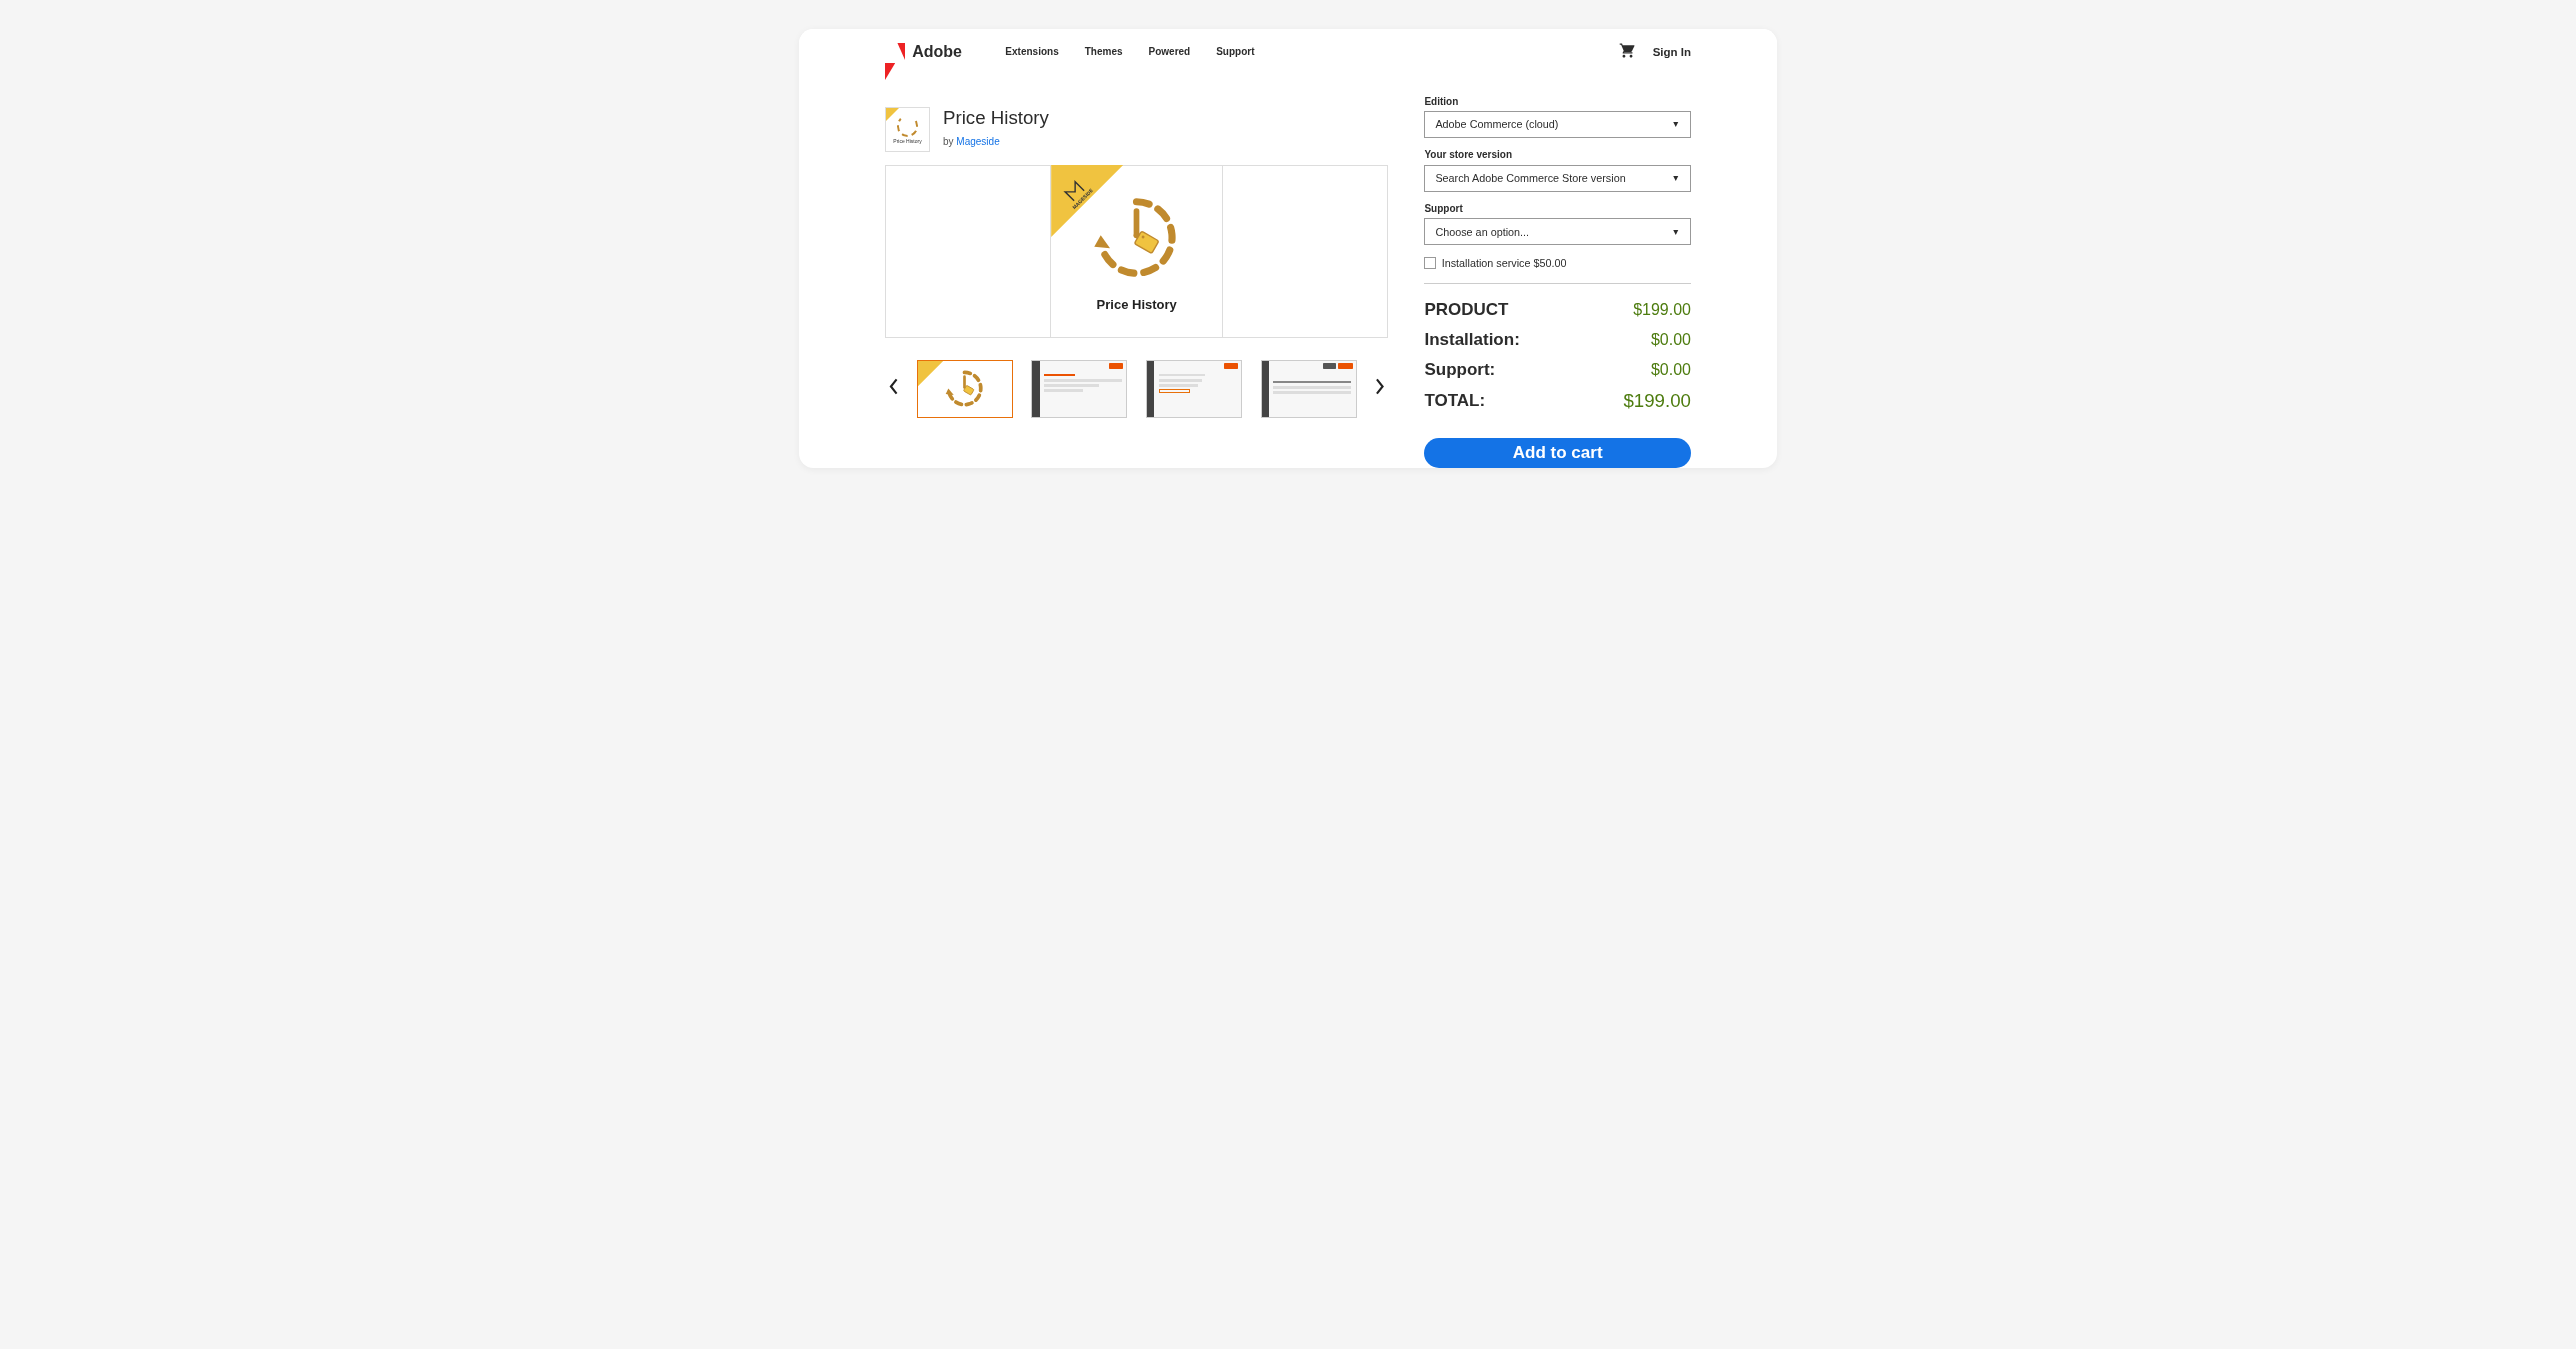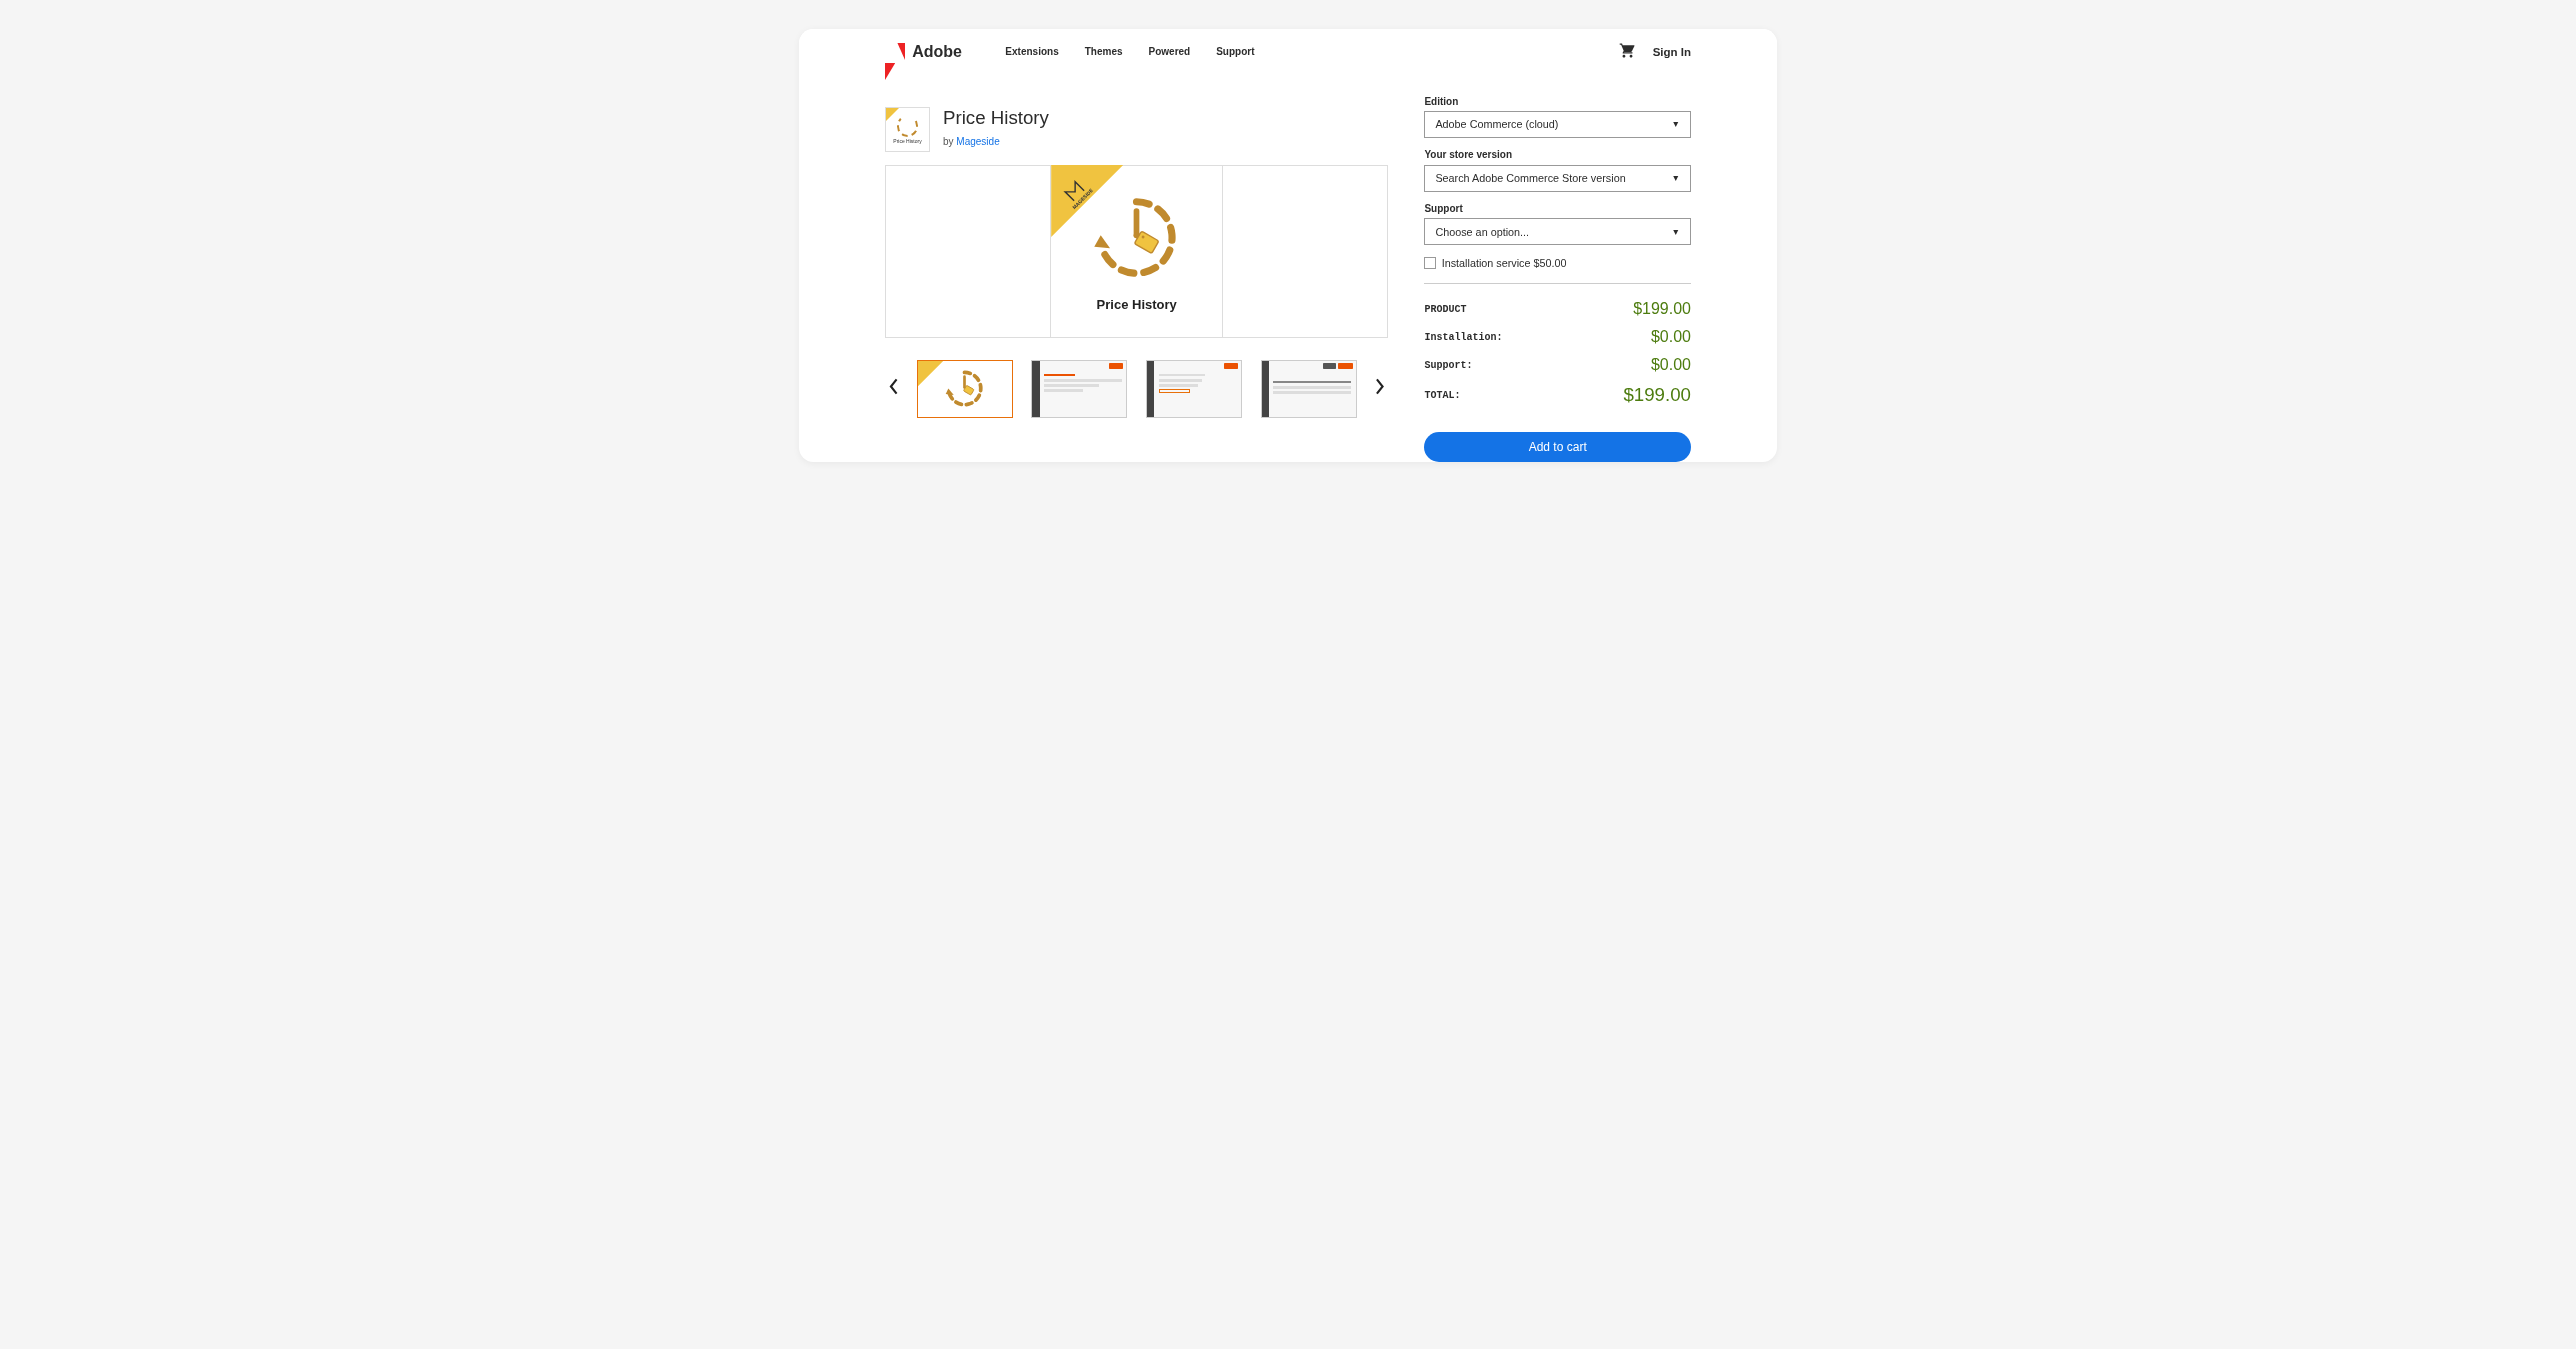--- a/index.html
+++ b/index.html
@@ -215,30 +215,30 @@
 .checkbox-row { display: flex; align-items: center; gap: 5.8px; margin: 7.2px 0 14.4px 0; }
 .checkbox { width: 11.5px; height: 11.5px; border: 0.7px solid #999; background: #fff; cursor: pointer; }
 .checkbox-label { font-size: 10.8px; color: #2c2c2c; }
 .divider { height: 0.7px; background: #ccc; margin: 7.2px 0 16px 0; }
 .price-row {
   display: flex;
   justify-content: space-between;
   align-items: center;
   margin-bottom: 10px;
 }
-.price-label { font-size: 10px; font-weight: 700; color: #2c2c2c; font-family: Liberation Mono, monospace; }
+.price-label { font-size: 17px; font-weight: 700; color: #2c2c2c; }
 .price-value { font-size: 16px; font-weight: 400; color: #4d7c0f; }
 .price-row.total .price-value { font-size: 18.7px; }
 .add-cart-btn {
   width: 100%;
   height: 30px;
   background: #1473e6;
   color: #fff;
-  font-size: 12px;
-  font-weight: 400;
+  font-size: 17px;
+  font-weight: 700;
   border: none;
   border-radius: 15px;
   cursor: pointer;
   margin-top: 16px;
 }
 </style>
 </head>
 <body>
 
 <div class="card">

